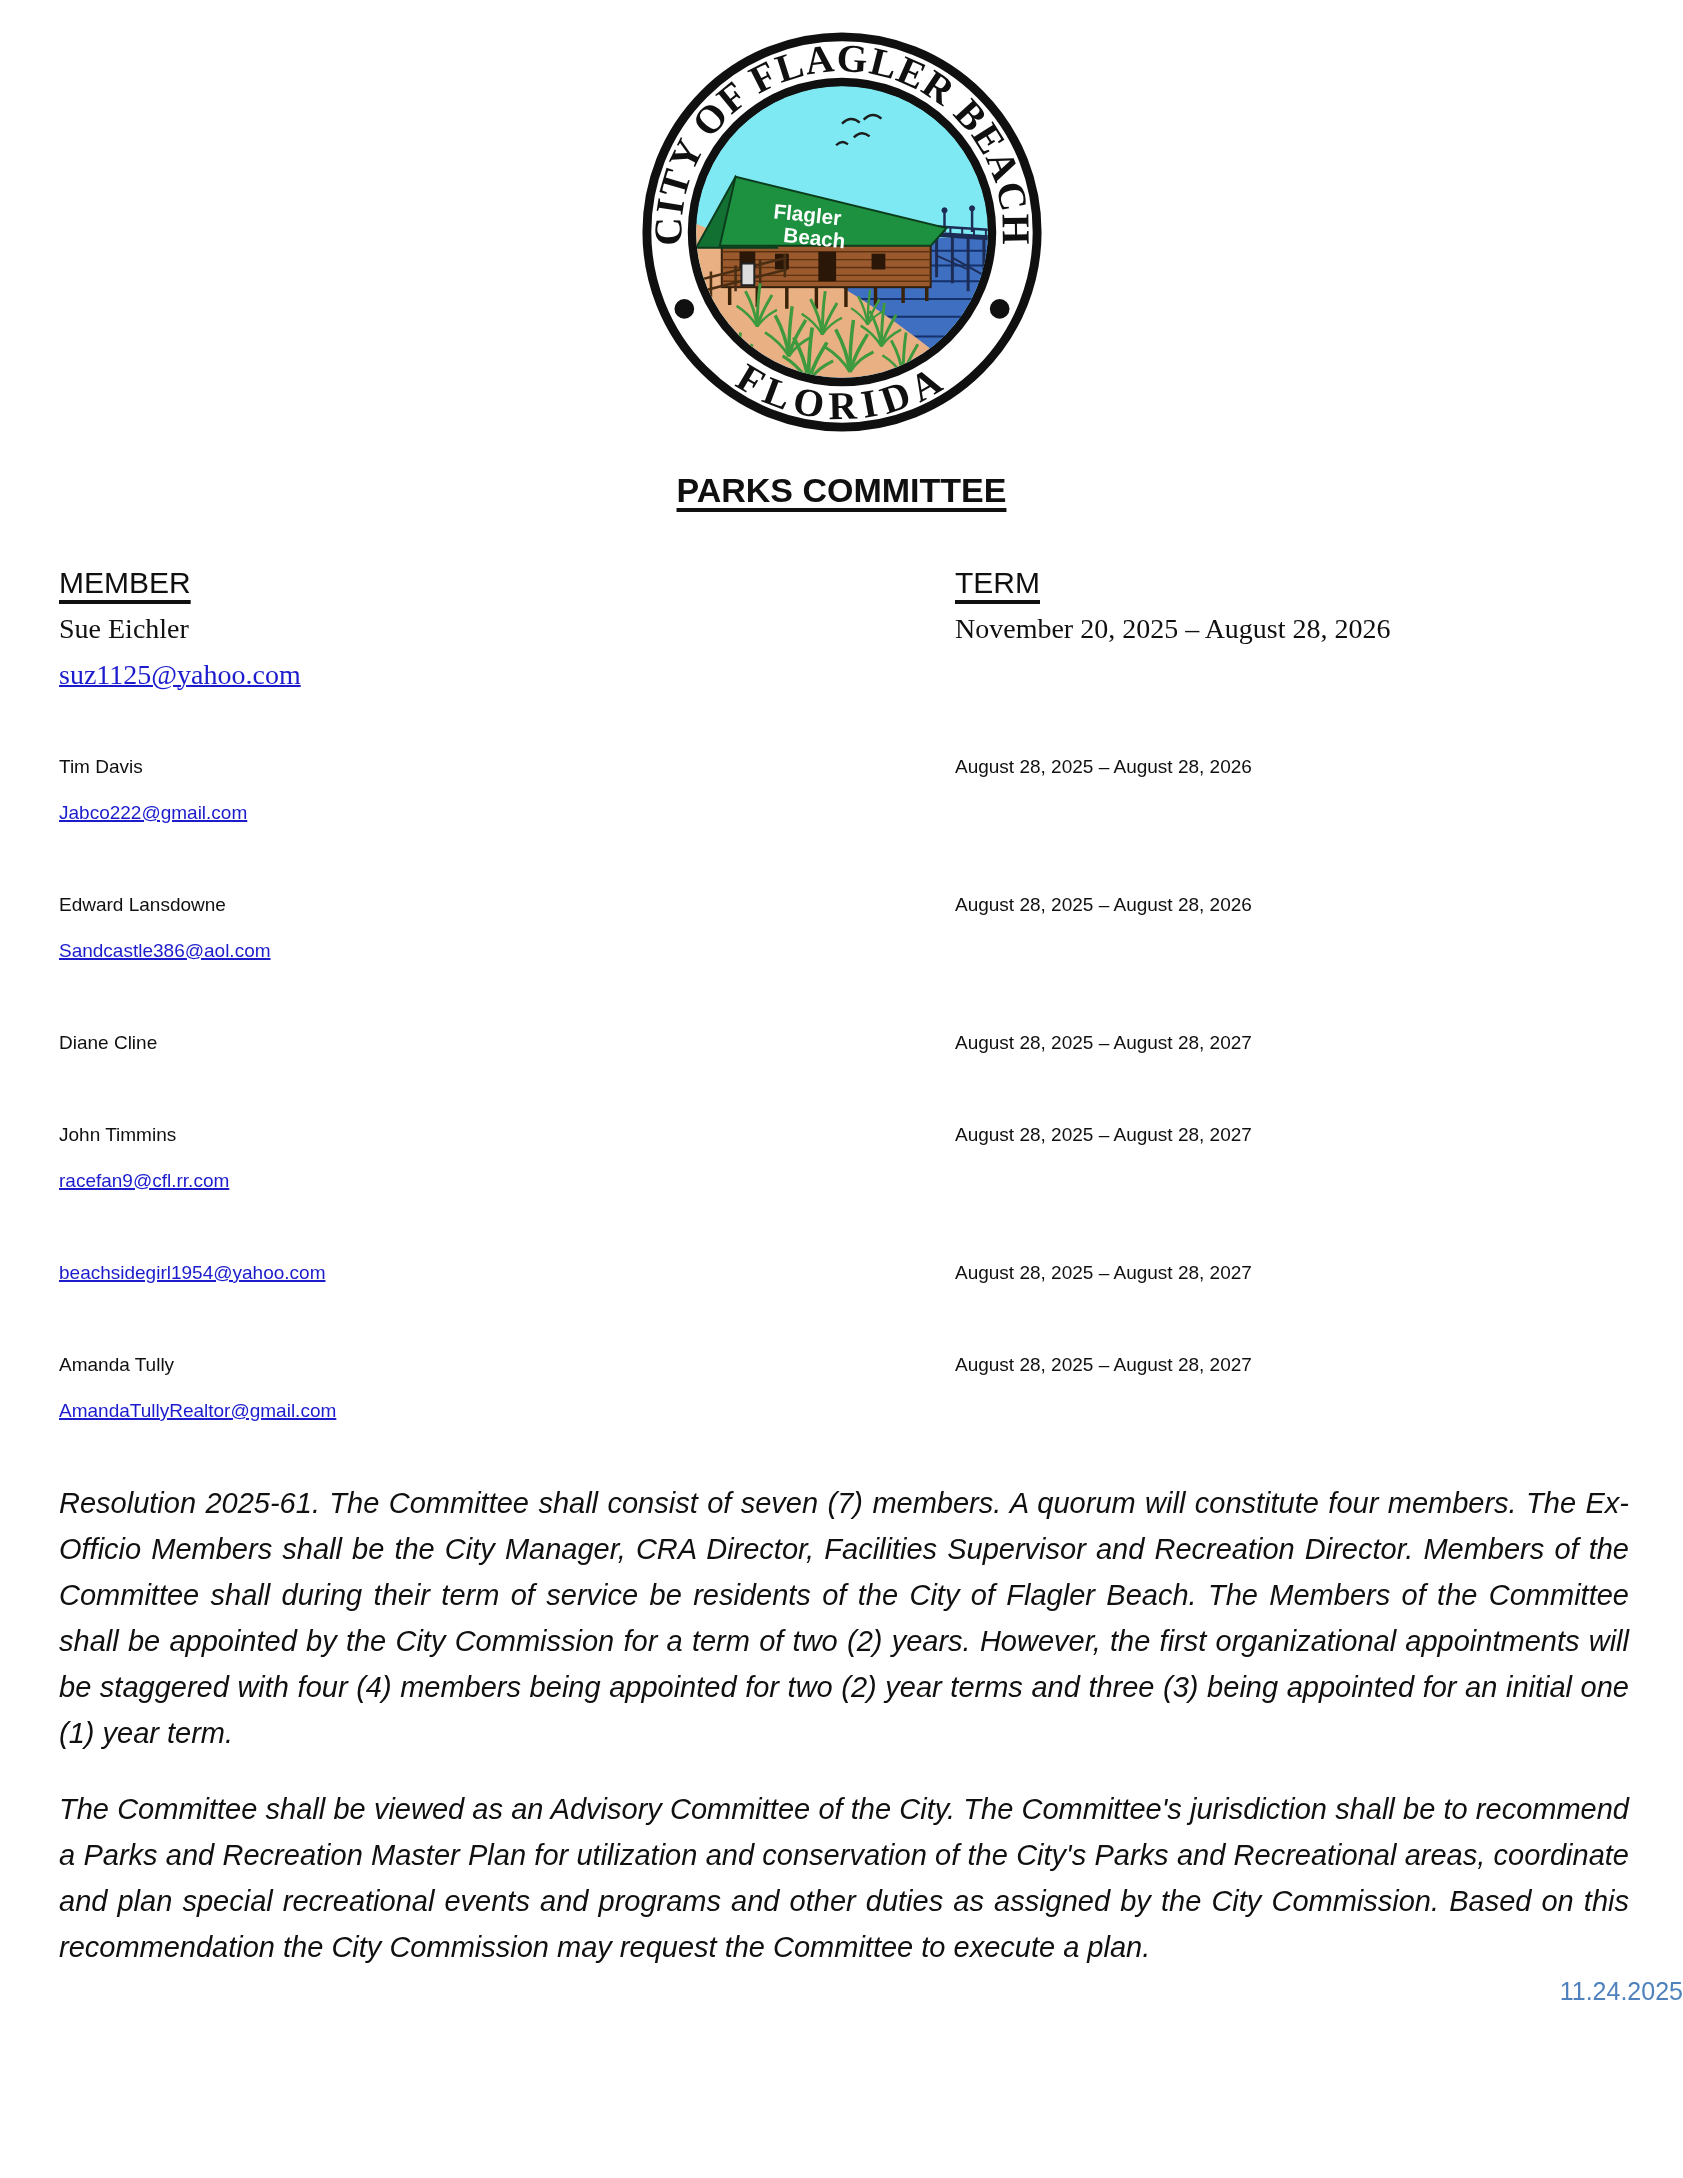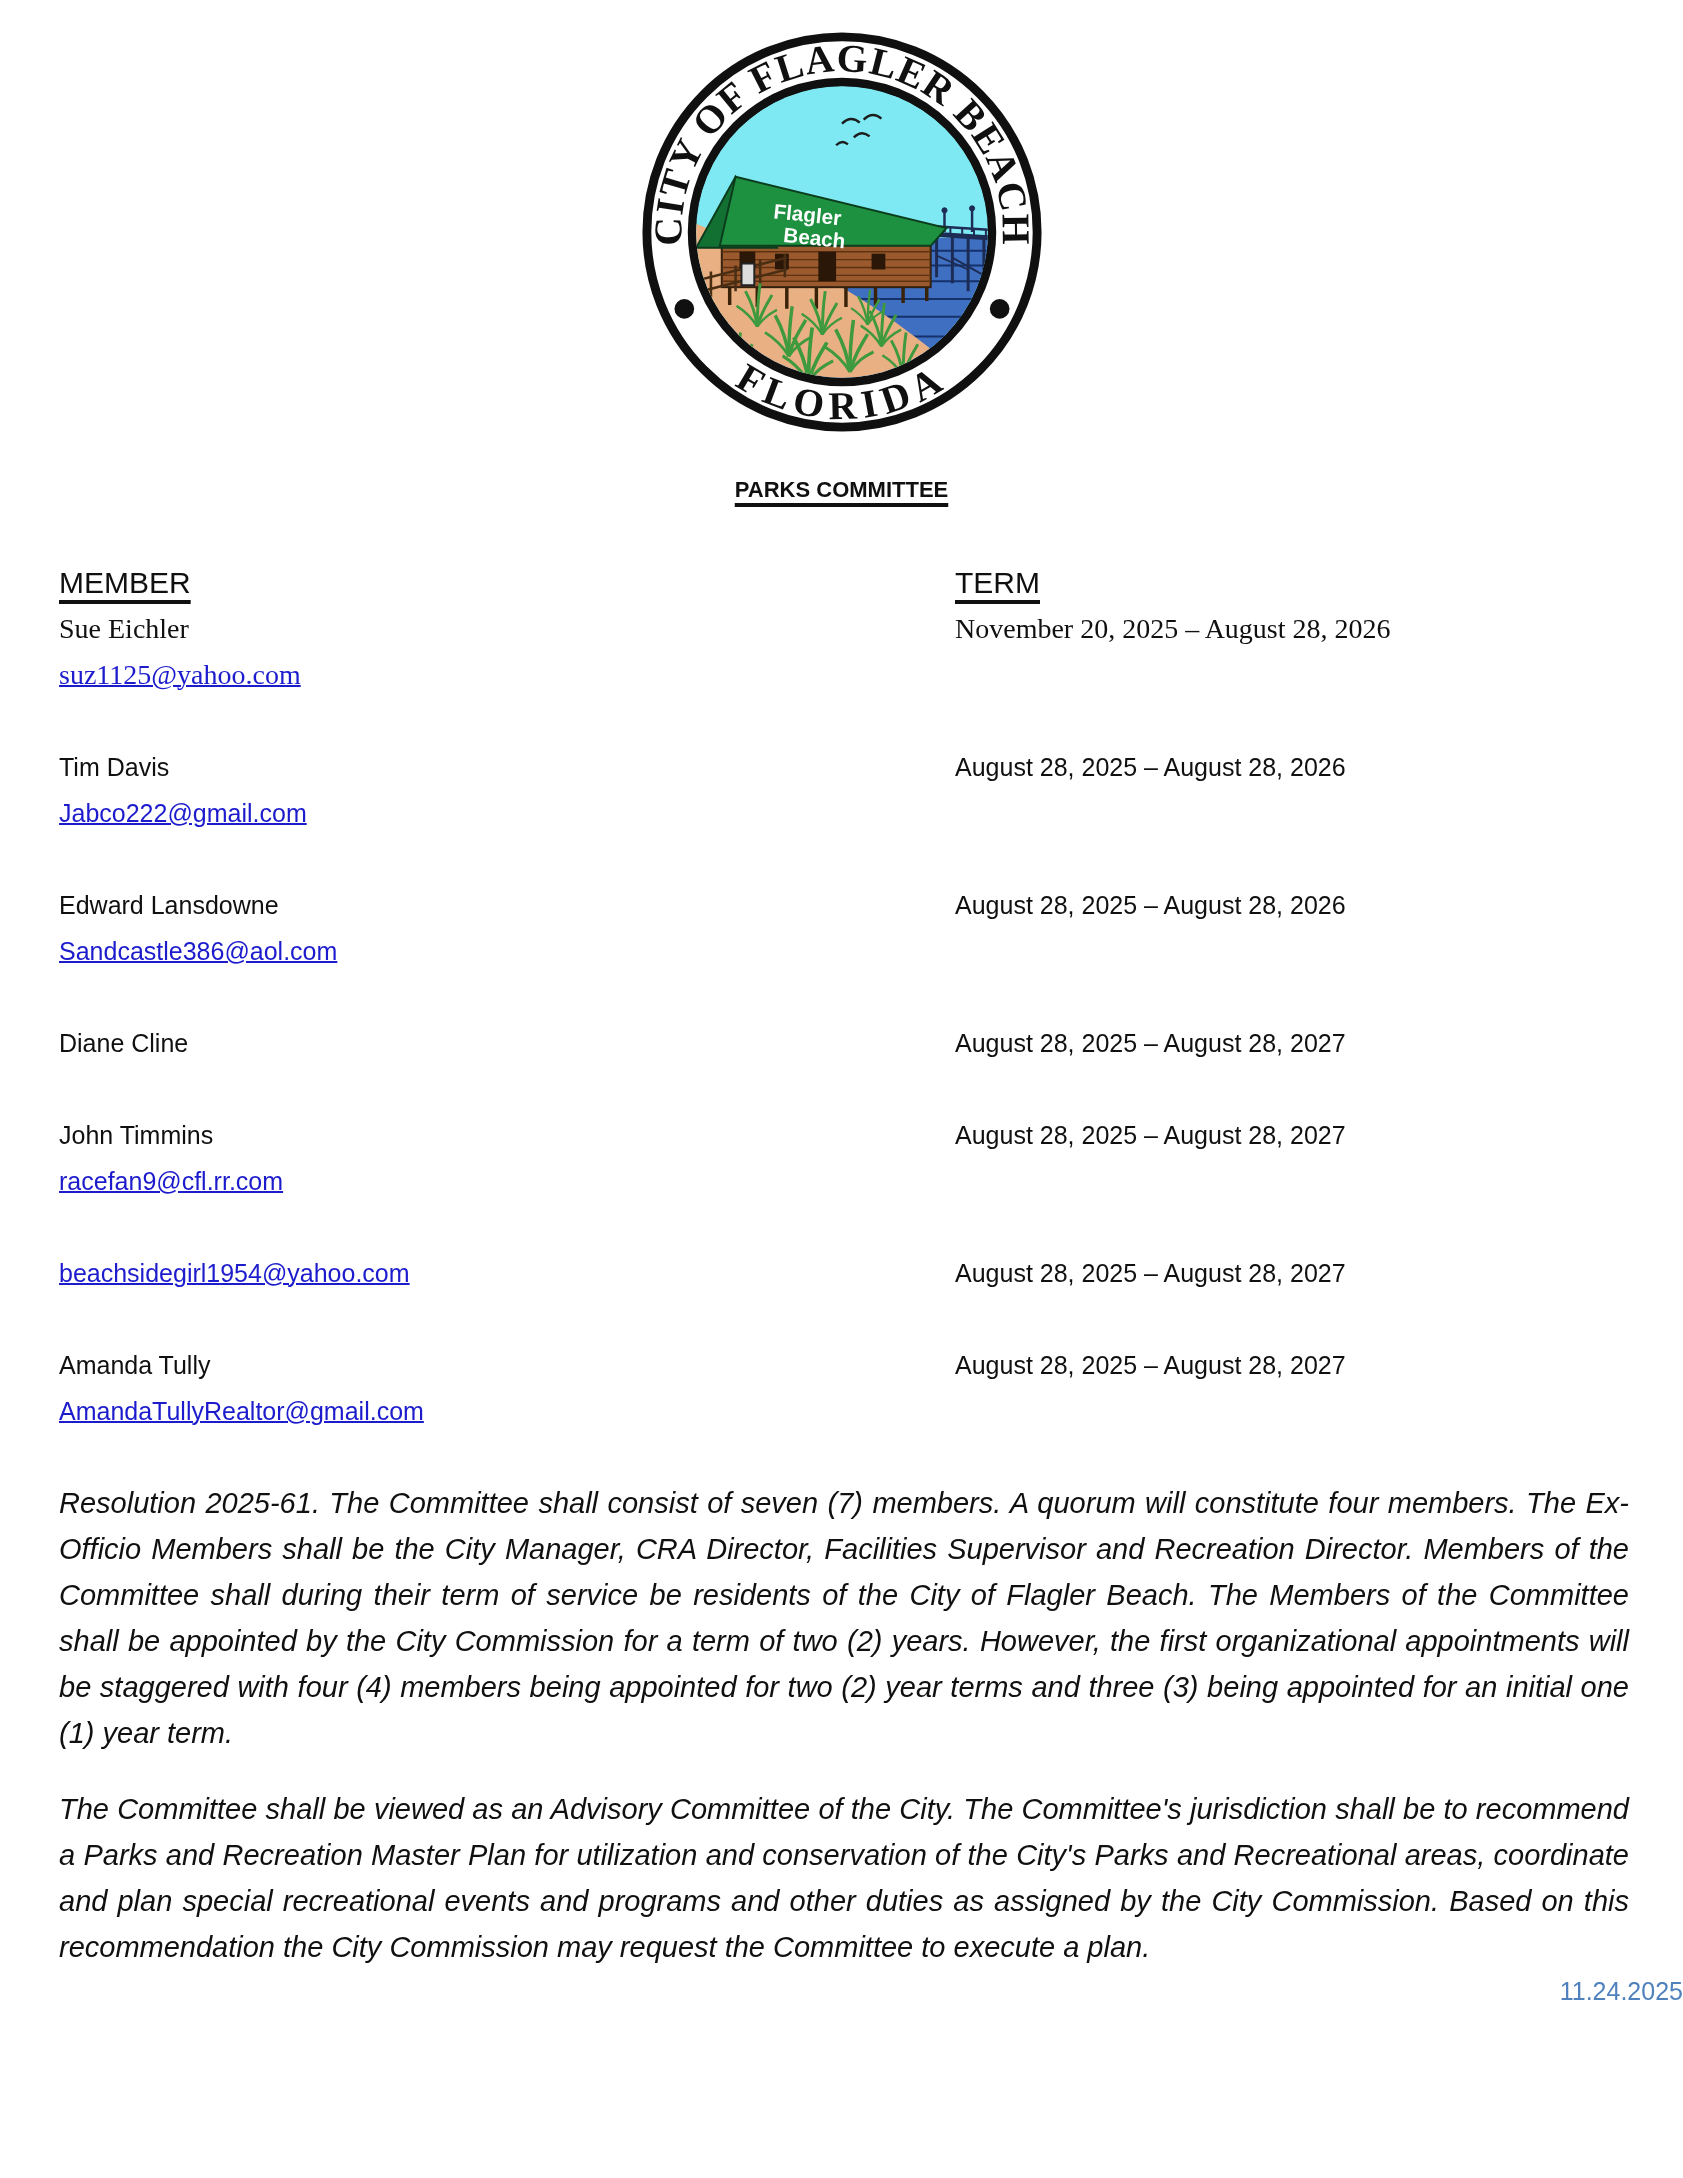--- a/index.html
+++ b/index.html
@@ -2,27 +2,27 @@
 <html style="--ink: #101010; --link: #1c1ccd; --footer: #4f81bd; --seal-sky: #7ee9f2; --seal-ocean: #3e6fc1; --seal-ocean-dark: #14316b; --seal-sand: #e9b183; --seal-roof: #1e9140; --seal-roof-dark: #137033; --seal-wall: #9a5a2e; --seal-wall-dark: #5e3210; --seal-grass: #3f9a3f;"><head>
 <meta charset="utf-8">
 <style>
   html,body{margin:0;padding:0;}
   body{
     width:1683px;height:2178px;background:#ffffff;overflow:hidden;
     font-family:"Liberation Sans",sans-serif;color:var(--ink,#101010);
   }
   .page{position:relative;width:1683px;height:2178px;}
   .logo-row{display:flex;justify-content:center;padding-top:28px;}
-  .doc-title{margin-top:34px;text-align:center;font-size:22px;font-weight:700;line-height:40px;}
+  .doc-title{margin-top:34px;text-align:center;font-size:34px;font-weight:700;line-height:40px;}
   .doc-title span{text-decoration:underline;text-decoration-thickness:4px;text-underline-offset:6px;}
   .content{margin:0 54px 0 59px;}
   .thead{display:grid;grid-template-columns:896px 1fr;margin-top:50px;font-size:30px;font-weight:400;line-height:46px;}
   .thead .hcell span{text-decoration:underline;text-decoration-thickness:4px;text-underline-offset:7px;}
   .rows{margin-top:0;}
-  .member-row{display:grid;grid-template-columns:896px 1fr;margin-bottom:46px;font-size:25px;line-height:46px;}
+  .member-row{display:grid;grid-template-columns:896px 1fr;margin-bottom:46px;font-size:19px;line-height:46px;}
   .member-row .name{white-space:nowrap;}
   .member-row .email{display:inline-block;color:var(--link,#1c1ccd);text-decoration:underline;text-decoration-thickness:2px;cursor:pointer;}
   .member-row .term{white-space:nowrap;}
   .member-row.serif{font-family:"Liberation Serif",serif;font-size:28px;}
   .para{font-size:29px;font-style:italic;line-height:46px;text-align:justify;margin:0;}
   .para.first{margin-top:16px;font-style:italic;}
   .para + .para{margin-top:30px;}
   .footer-date{text-align:right;color:var(--footer,#4f81bd);font-size:25px;line-height:30px;margin-top:6px;}
   .seal-top-text{font-family:"Liberation Serif",serif;font-weight:700;font-size:40px;letter-spacing:1px;fill:#101010;}
   .seal-bottom-text{font-family:"Liberation Serif",serif;font-weight:700;font-size:40px;letter-spacing:7px;fill:#101010;}

